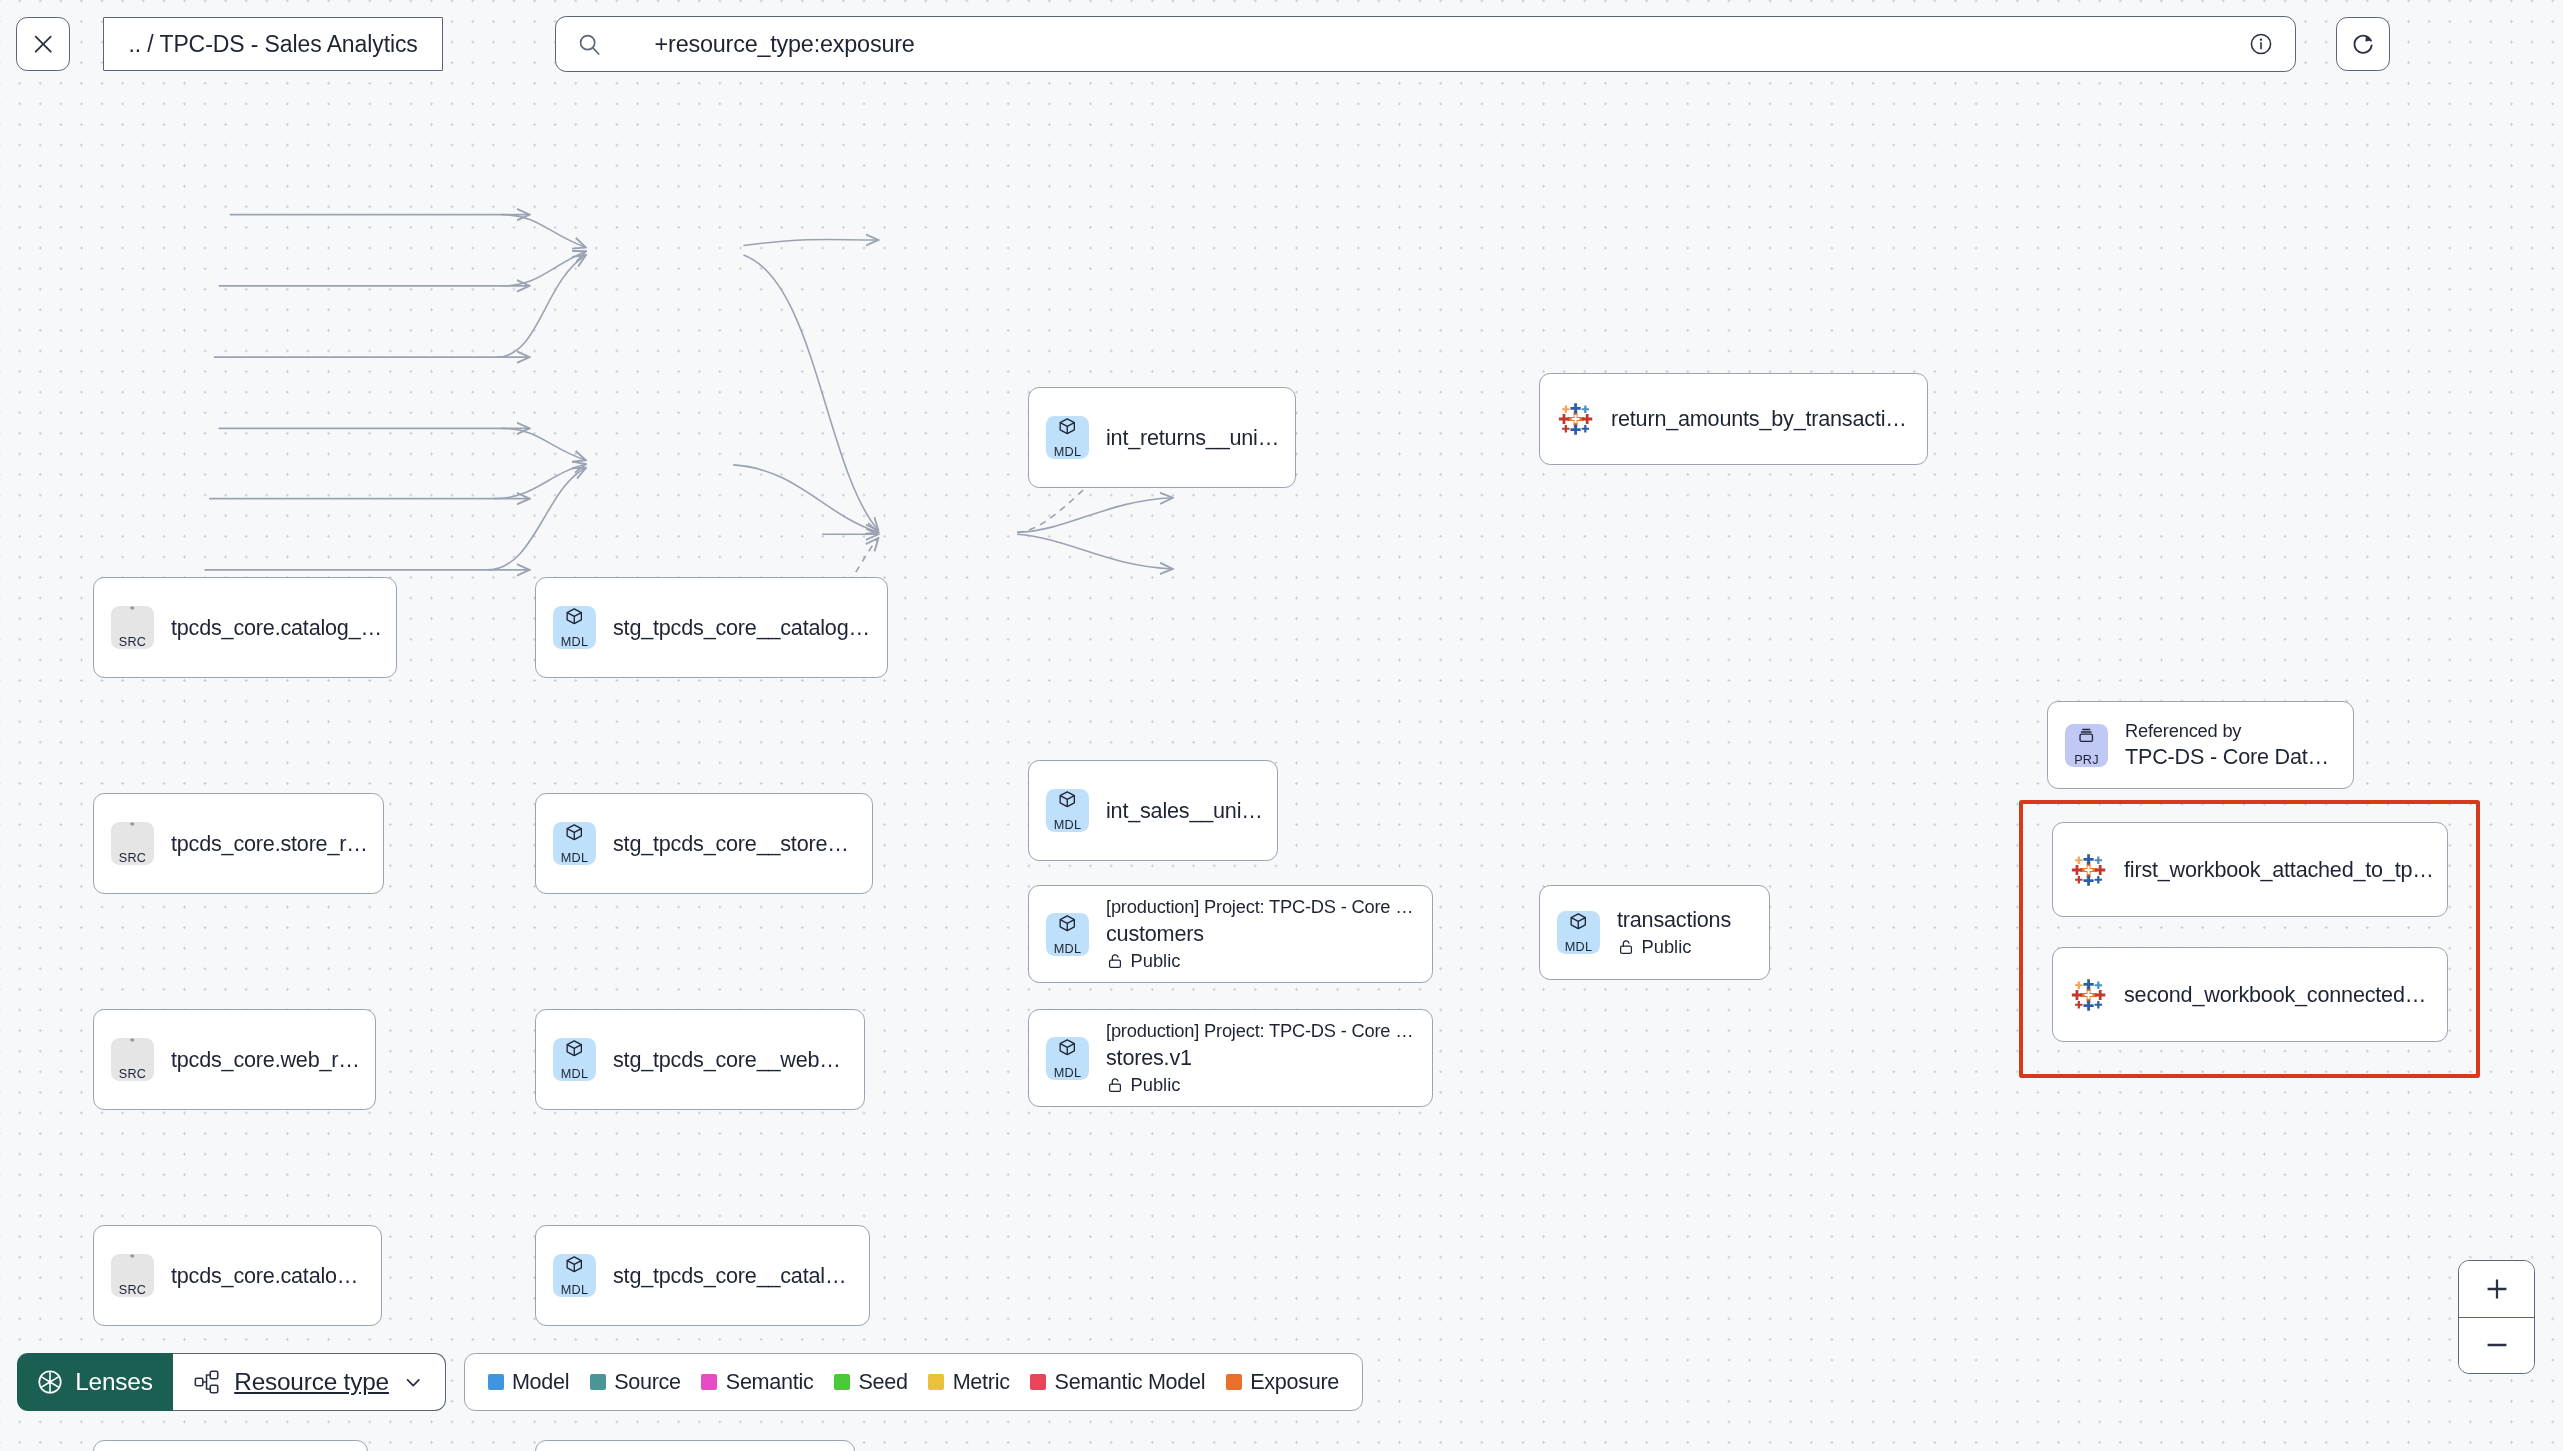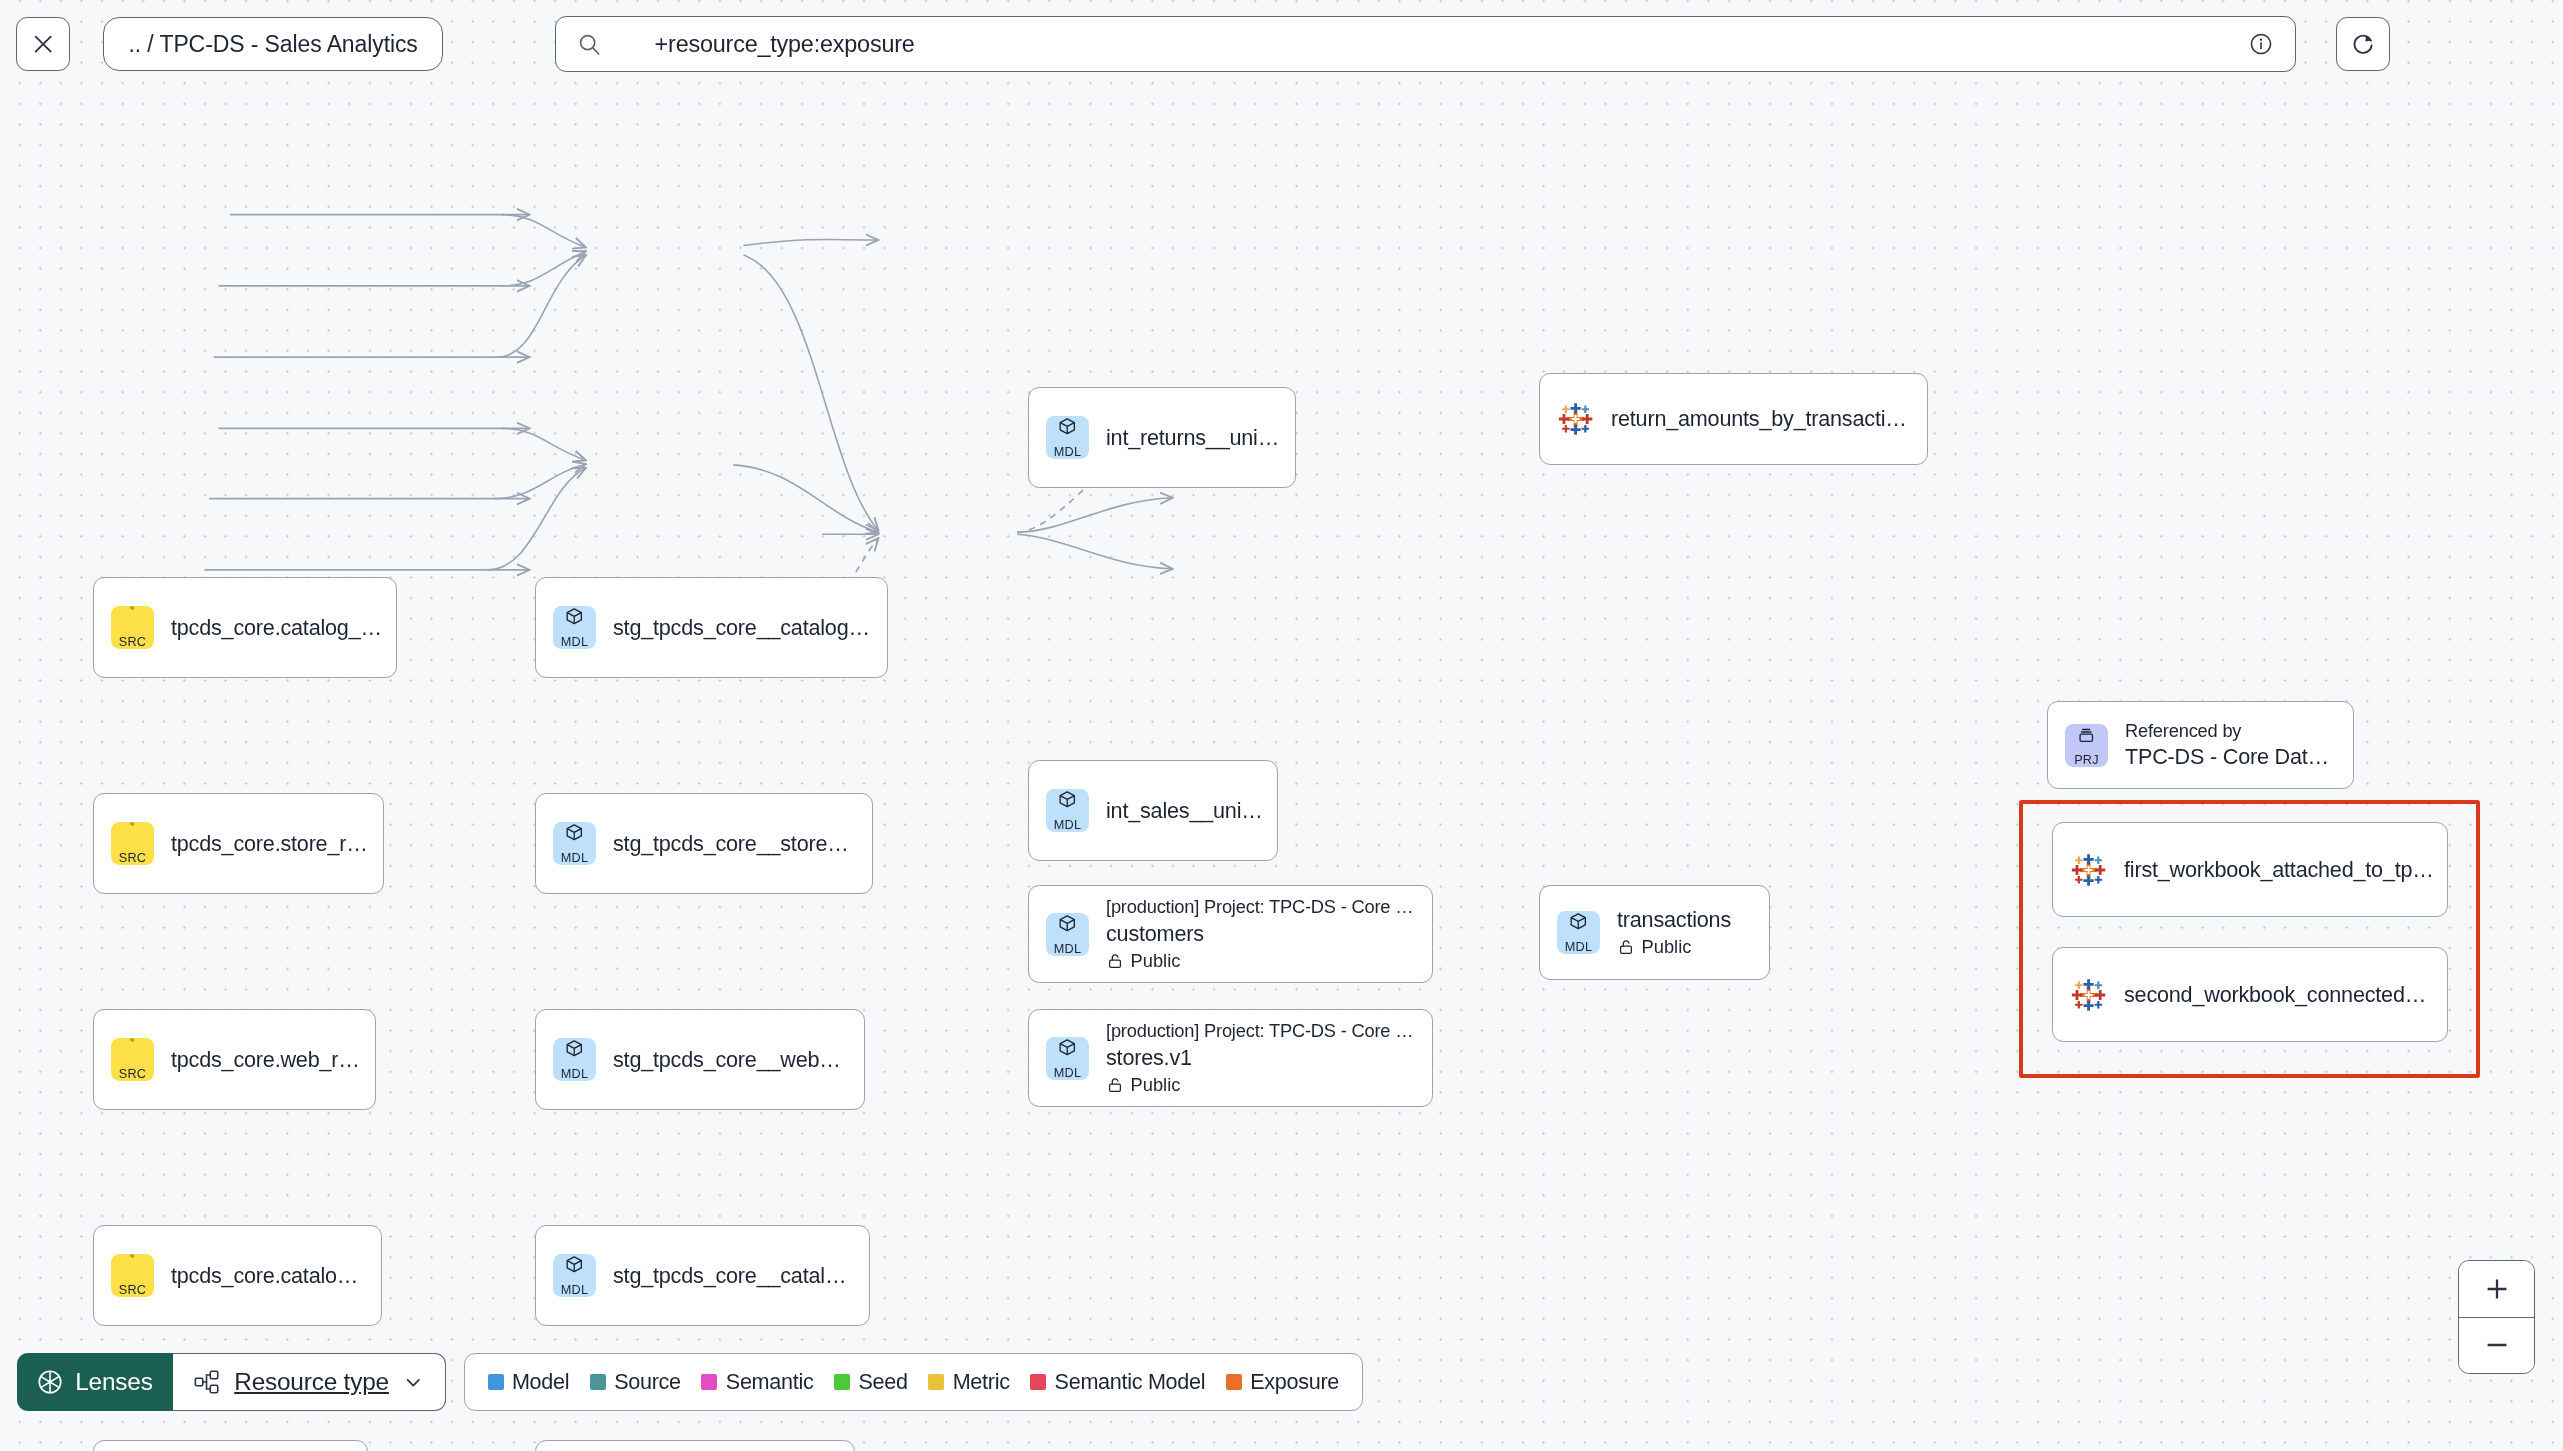--- a/index.html
+++ b/index.html
@@ -31,21 +31,21 @@
     border: 1.5px solid #5b6577;
     border-radius: 11.2px;
     display: flex; align-items: center; justify-content: center;
     cursor: pointer;
   }
   .breadcrumb-box {
     position: absolute; left: 103px; top: 17px;
     height: 54px; padding: 0 24.4px;
     background: #ffffff;
     border: 1.5px solid #5b6577;
-    border-radius: 16px;
+    border-radius: 1px;
     display: flex; align-items: center;
     font-size: 23px; color: #1d2433;
     letter-spacing: -0.1px;
     cursor: pointer;
     white-space: nowrap;
   }
   .searchbar {
     position: absolute; left: 555px; top: 16px;
     width: 1741px; height: 56px;
     background: #ffffff;
@@ -91,21 +91,21 @@
   }
   .node .badge {
     flex: 0 0 auto;
     width: 43px; height: 43px;
     border-radius: 8.4px;
     display: flex; flex-direction: column;
     align-items: center; justify-content: center;
     margin-right: 17px;
     line-height: 1;
   }
-  .badge.src { background: #fde047; gap: 16px; }
+  .badge.src { background: #e5e5e5; gap: 16px; }
   .badge.mdl { background: #bfe0fb; }
   .badge.prj { background: #c2c8f5; }
   .badge .badge-label {
     font-size: 12.7px; font-weight: 500; color: #1d2433;
     margin-top: 9px; letter-spacing: 0.2px;
   }
   .node .labels { display: flex; flex-direction: column; justify-content: center; min-width: 0; flex: 1 1 auto; padding-right: 13px; }
   .node .title {
     font-size: 21.6px; color: #1d2433; letter-spacing: -0.2px;
     white-space: nowrap; overflow: hidden; text-overflow: ellipsis;

